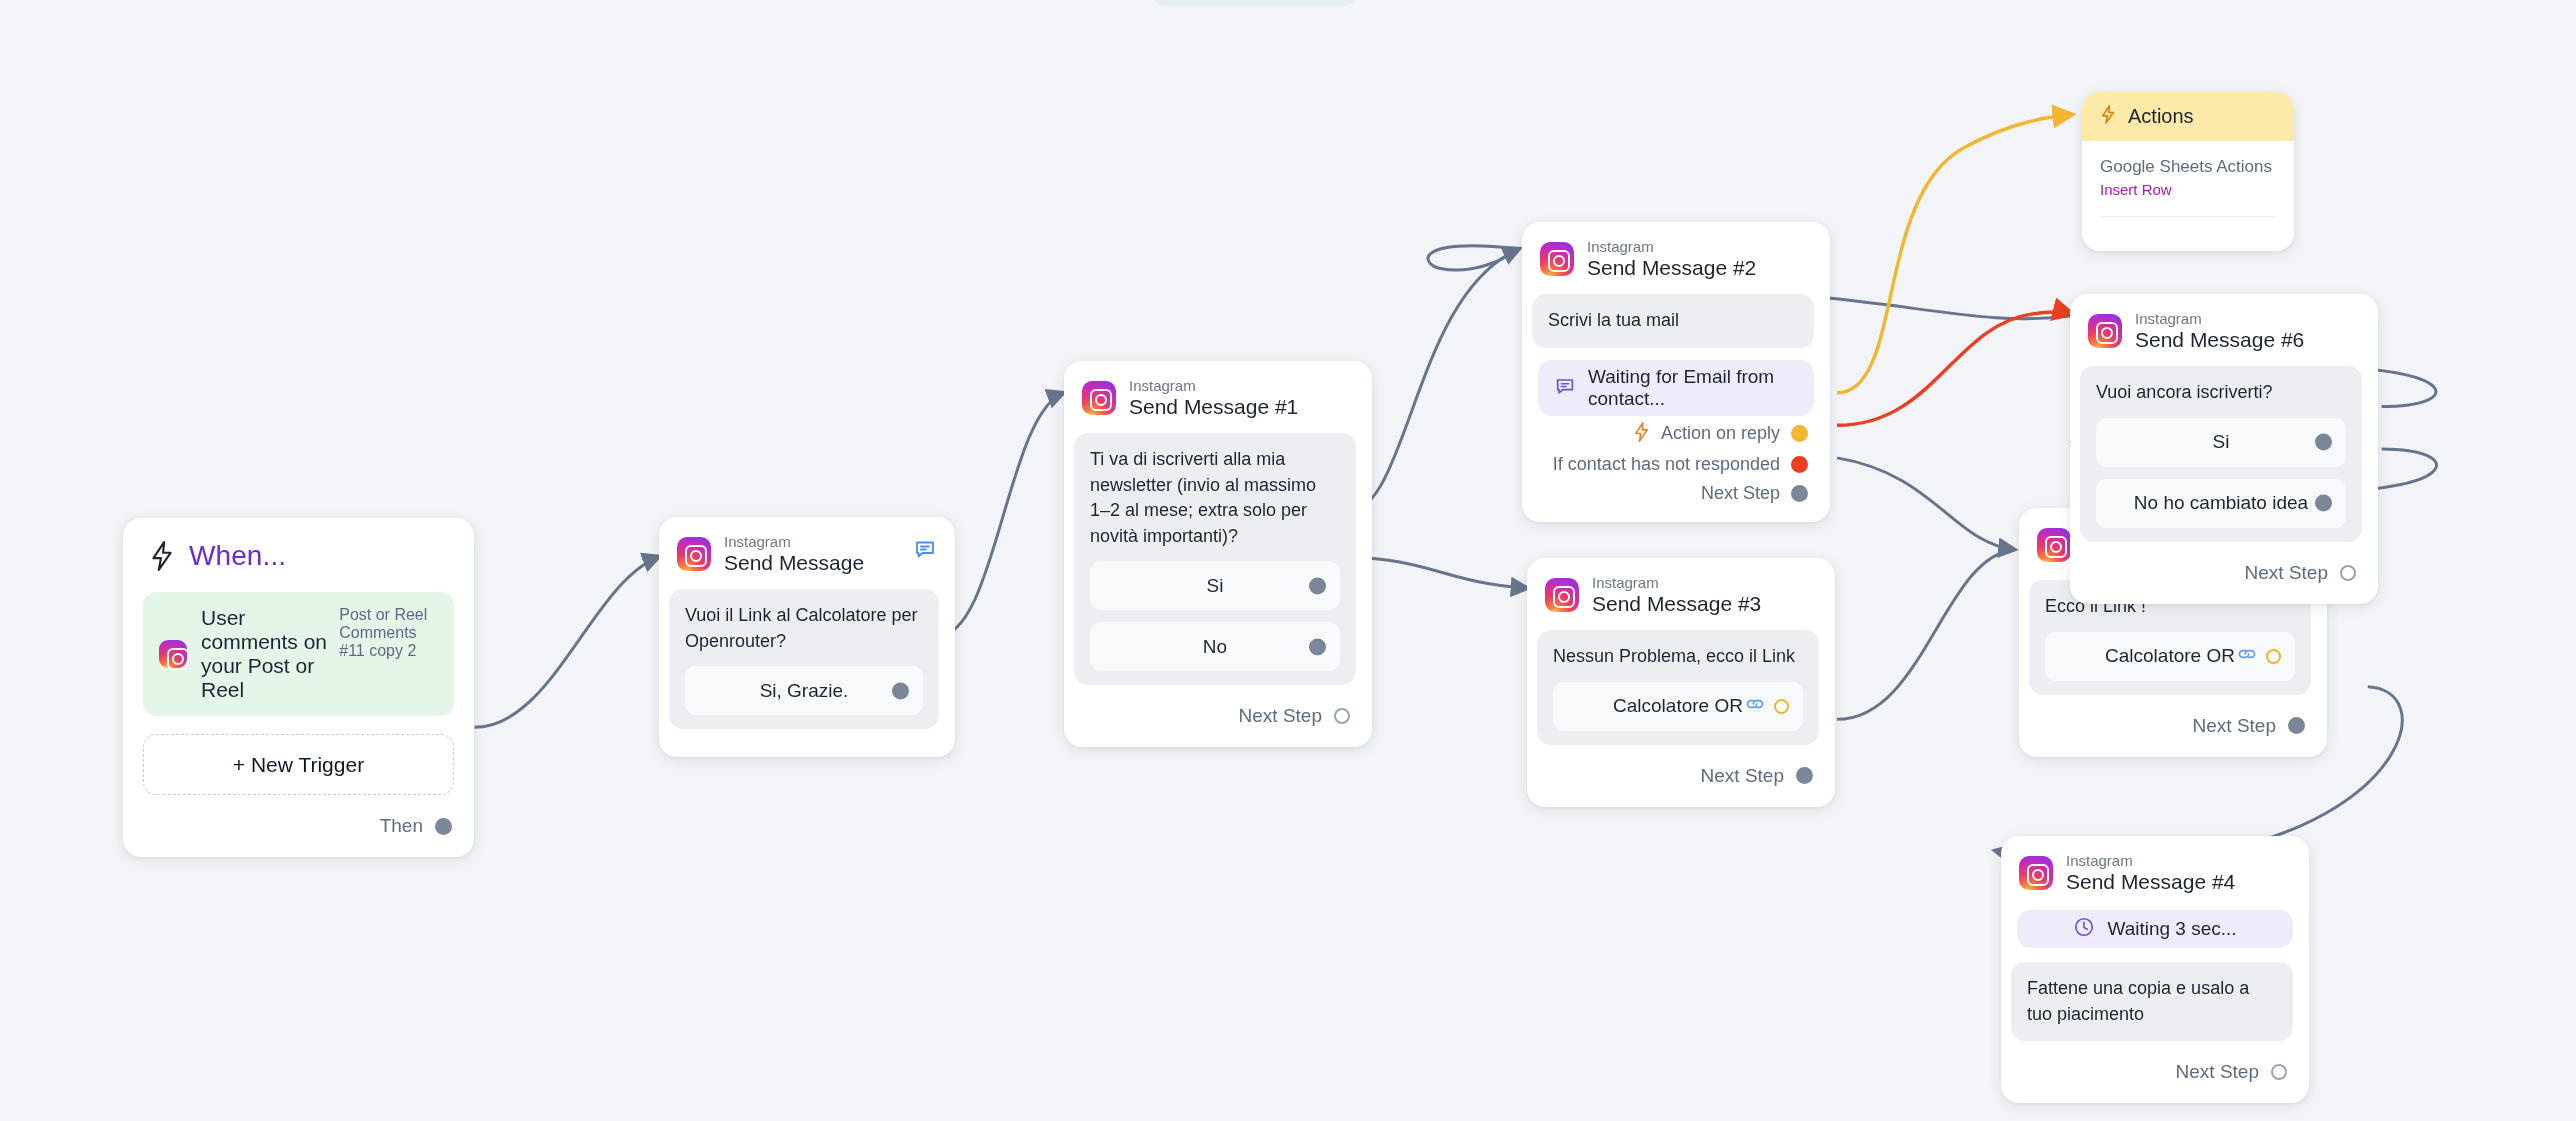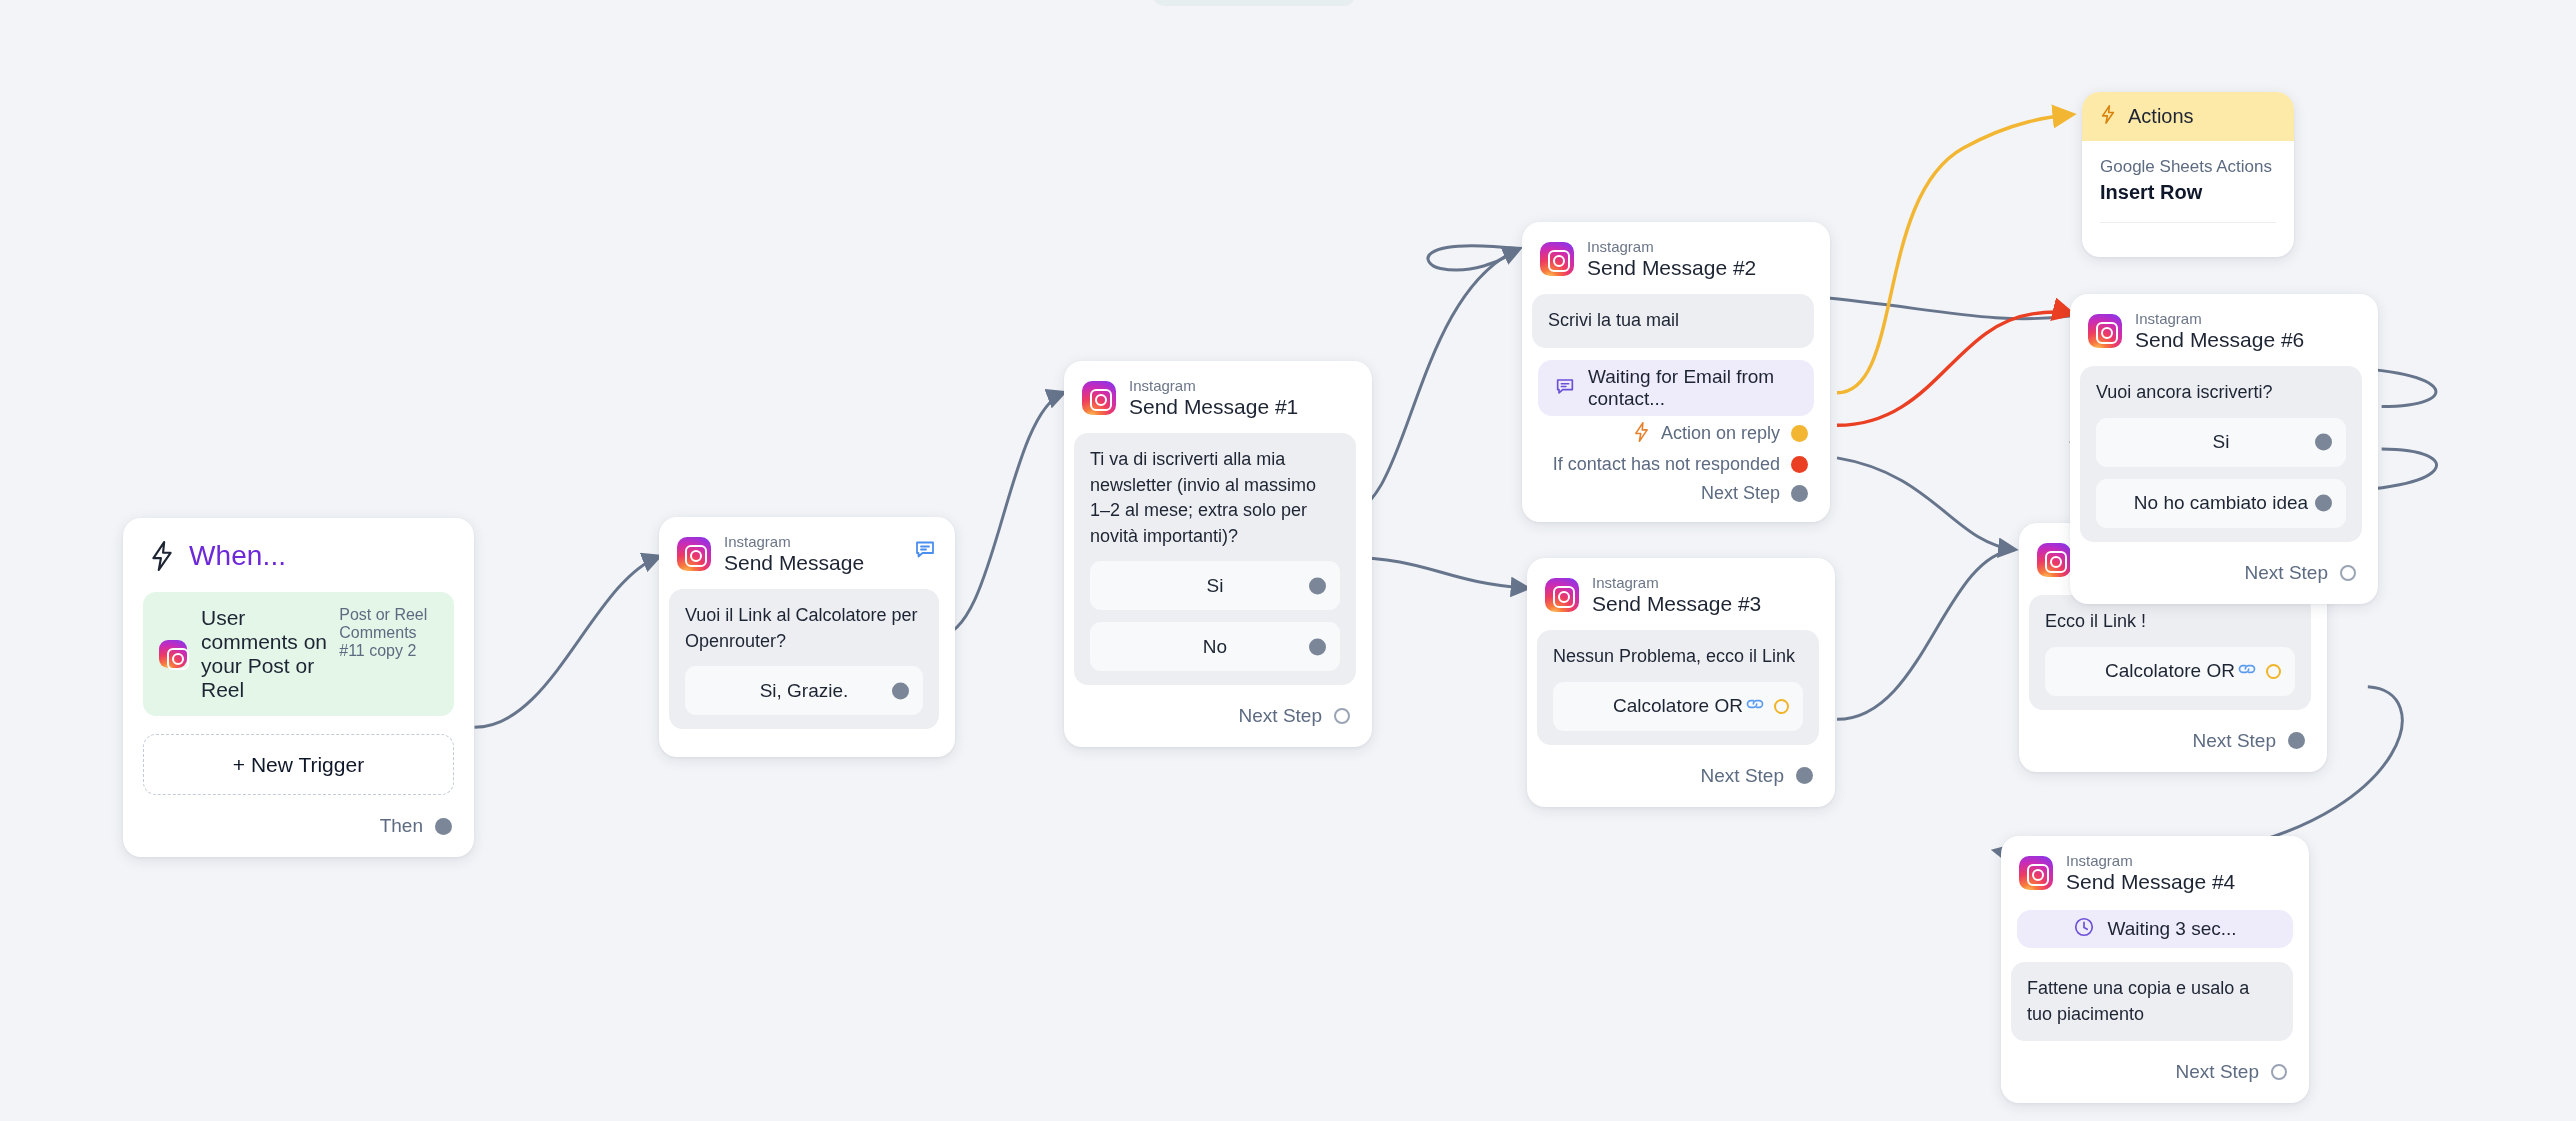--- a/index.html
+++ b/index.html
@@ -81,21 +81,21 @@
   .port-line .port-label { font-size: 18px; }
   .dot-yellow { background:#f2b632; }
   .dot-red { background:#ea3f23; }
 
   
   .actions-card { overflow: hidden; }
   .actions-head { background:#fde9a8; padding: 13px 18px; display:flex; align-items:center; gap: 12px; }
   .actions-title { font-size: 20px; color:#1d2433; }
   .actions-body { padding: 16px 18px 34px 18px; display:flex; flex-direction:column; gap: 4px; }
   .actions-sub { font-size: 17px; color: #5d6b82; }
-  .actions-main { font-size: 20px; color: #0f172a; font-weight: bold; }
+  .actions-main { font-size: 15px; color: #a21caf; }
   .actions-rule { margin: 14px 0 0 0; height: 1px; background: #eceef1; }
 
   .top-sliver {
     position: absolute; left: 1152px; top: -20px; width: 204px; height: 26px;
     background: #e7eef0; border-radius: 14px;
   }
 </style>
 </head>
 <body>
 
@@ -309,21 +309,21 @@
     </div>
     <div class="bubble" style="margin-top:14px;">
       <div class="bubble-text">Fattene una copia e usalo a tuo piacimento</div>
     </div>
     <div class="port-row">
       <span class="port-label">Next Step</span>
       <span class="port-dot hollow"></span>
     </div>
   </div>
 
-  <div class="node" style="left:2019px; top:523px; width:308px;">
+  <div class="node" style="left:2019px; top:508px; width:308px;">
     <div class="ig-head">
       <span class="ig-logo"></span>
       <span class="ig-titles">
         <span class="ig-brand">Instagram</span>
         <span class="ig-name">Send Message #5</span>
       </span>
     </div>
     <div class="bubble">
       <div class="bubble-text">Ecco il Link !</div>
       <div class="choice">

